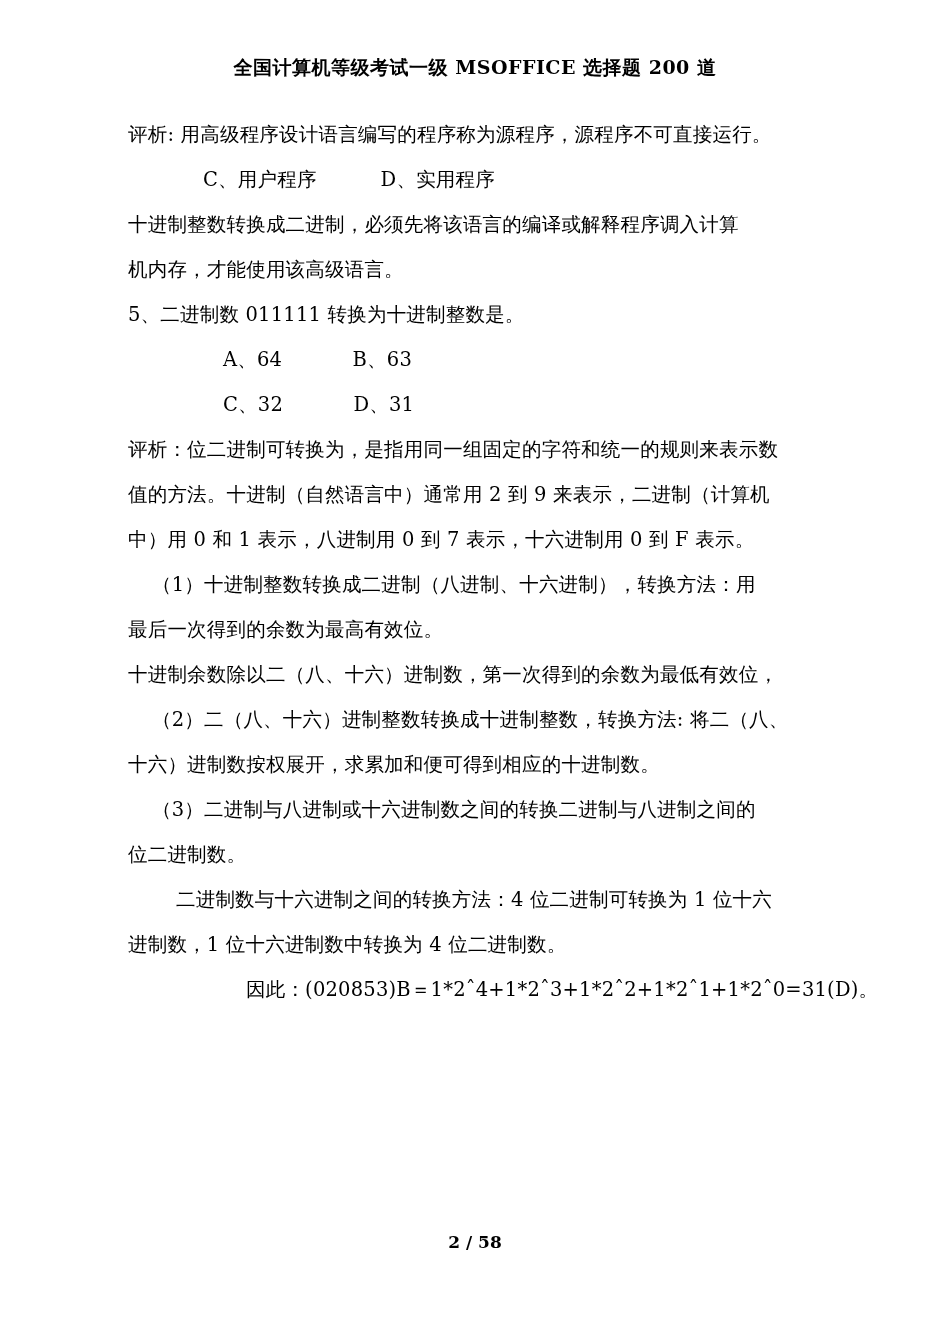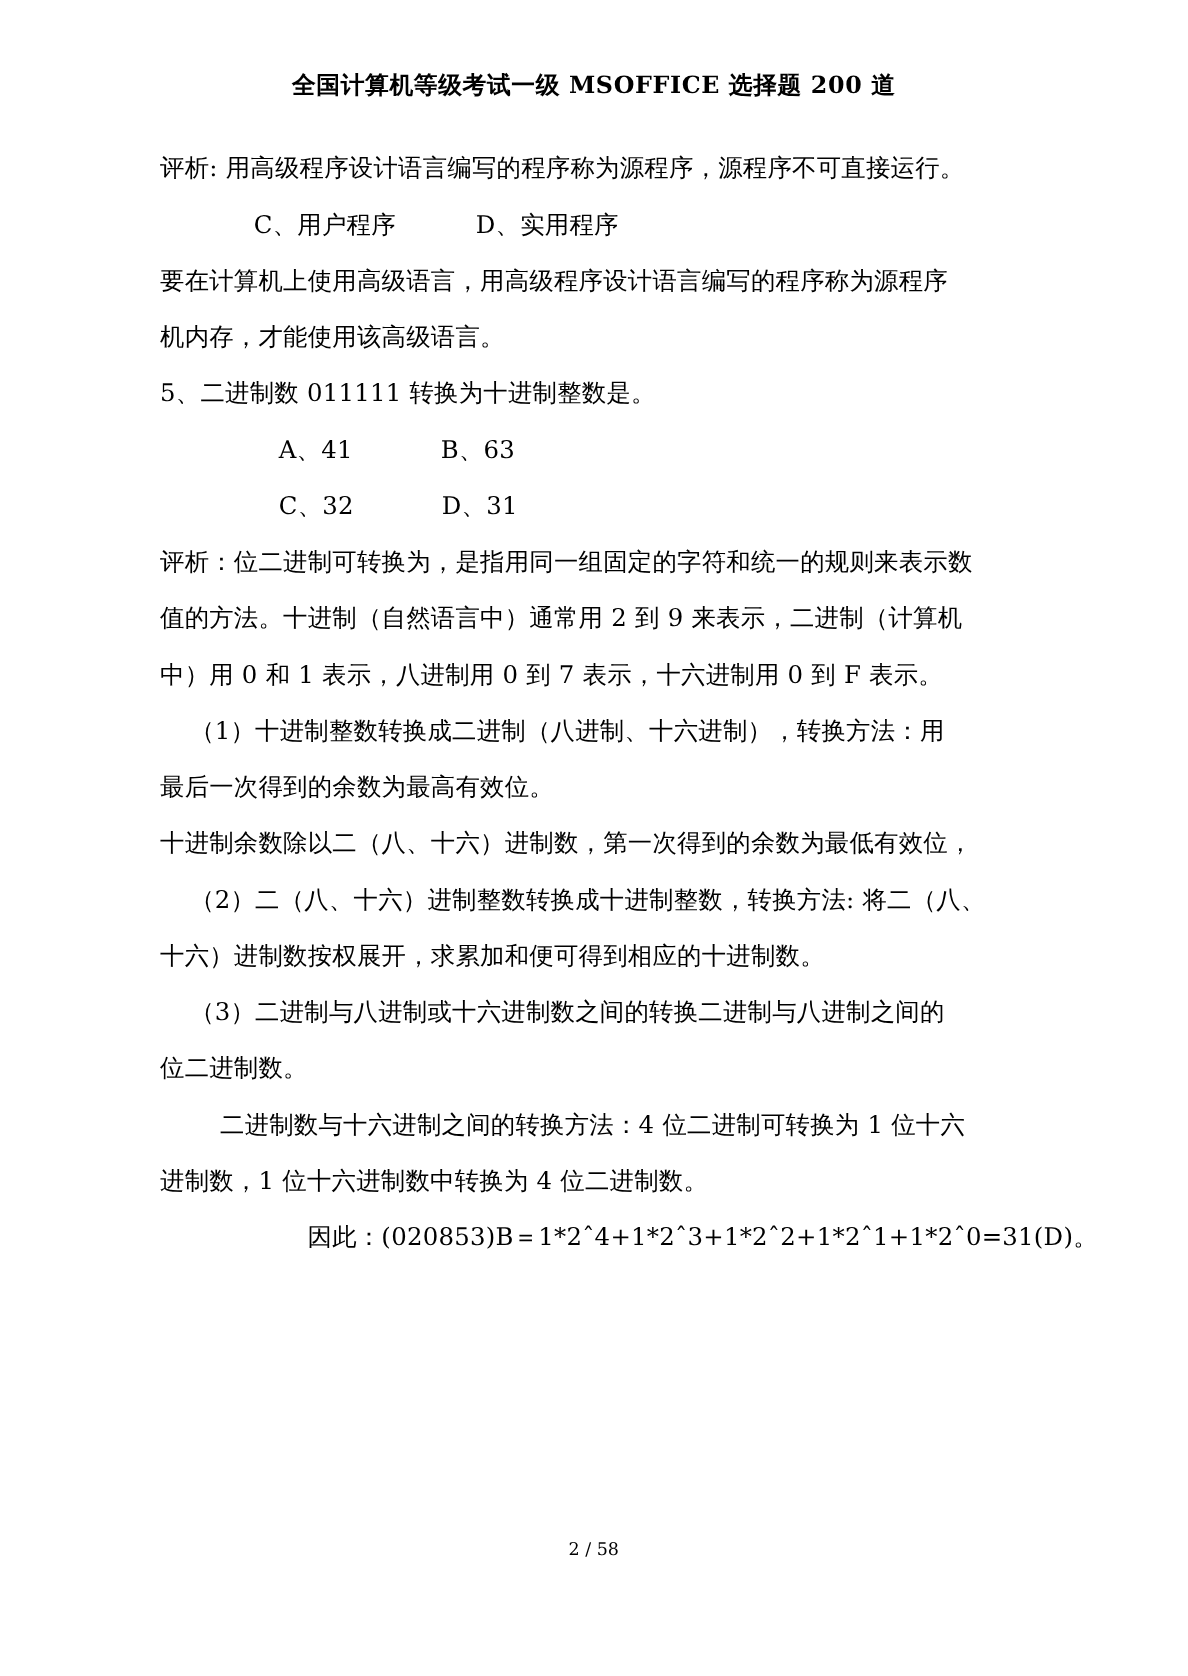--- a/index.html
+++ b/index.html
@@ -51,37 +51,38 @@
   .indent-3 { padding-left: 24px; }
   .indent-4 { padding-left: 48px; }
   .indent-5 { padding-left: 118px; }
   .footer {
     position: absolute;
     top: 1232px;
     left: 0;
     width: 950px;
     text-align: center;
     font-family: "DejaVu Serif", "Liberation Serif", serif;
-    font-size: 14px;
+    font-size: 17px;
+    font-weight: bold;
   }
 </style>
 </head>
 <body>
 
 <div class="page">
 
   <div class="header">全国计算机等级考试一级 MSOFFICE 选择题 200 道</div>
 
   <div class="content">
     <div class="line">评析: 用高级程序设计语言编写的程序称为源程序，源程序不可直接运行。</div>
     <div class="line indent-1">C、用户程序          D、实用程序</div>
-    <div class="line">要在计算机上使用高级语言，用高级程序设计语言编写的程序称为源程序</div>
+    <div class="line">十进制整数转换成二进制，必须先将该语言的编译或解释程序调入计算</div>
     <div class="line">机内存，才能使用该高级语言。</div>
     <div class="line">5、二进制数 011111 转换为十进制整数是。</div>
-    <div class="line indent-2">A、41           B、63</div>
+    <div class="line indent-2">A、64           B、63</div>
     <div class="line indent-2">C、32           D、31</div>
     <div class="line">评析：位二进制可转换为，是指用同一组固定的字符和统一的规则来表示数</div>
     <div class="line">值的方法。十进制（自然语言中）通常用 2 到 9 来表示，二进制（计算机</div>
     <div class="line">中）用 0 和 1 表示，八进制用 0 到 7 表示，十六进制用 0 到 F 表示。</div>
     <div class="line indent-3">（1）十进制整数转换成二进制（八进制、十六进制），转换方法：用</div>
     <div class="line">最后一次得到的余数为最高有效位。</div>
     <div class="line">十进制余数除以二（八、十六）进制数，第一次得到的余数为最低有效位，</div>
     <div class="line indent-3">（2）二（八、十六）进制整数转换成十进制整数，转换方法: 将二（八、</div>
     <div class="line">十六）进制数按权展开，求累加和便可得到相应的十进制数。</div>
     <div class="line indent-3">（3）二进制与八进制或十六进制数之间的转换二进制与八进制之间的</div>

